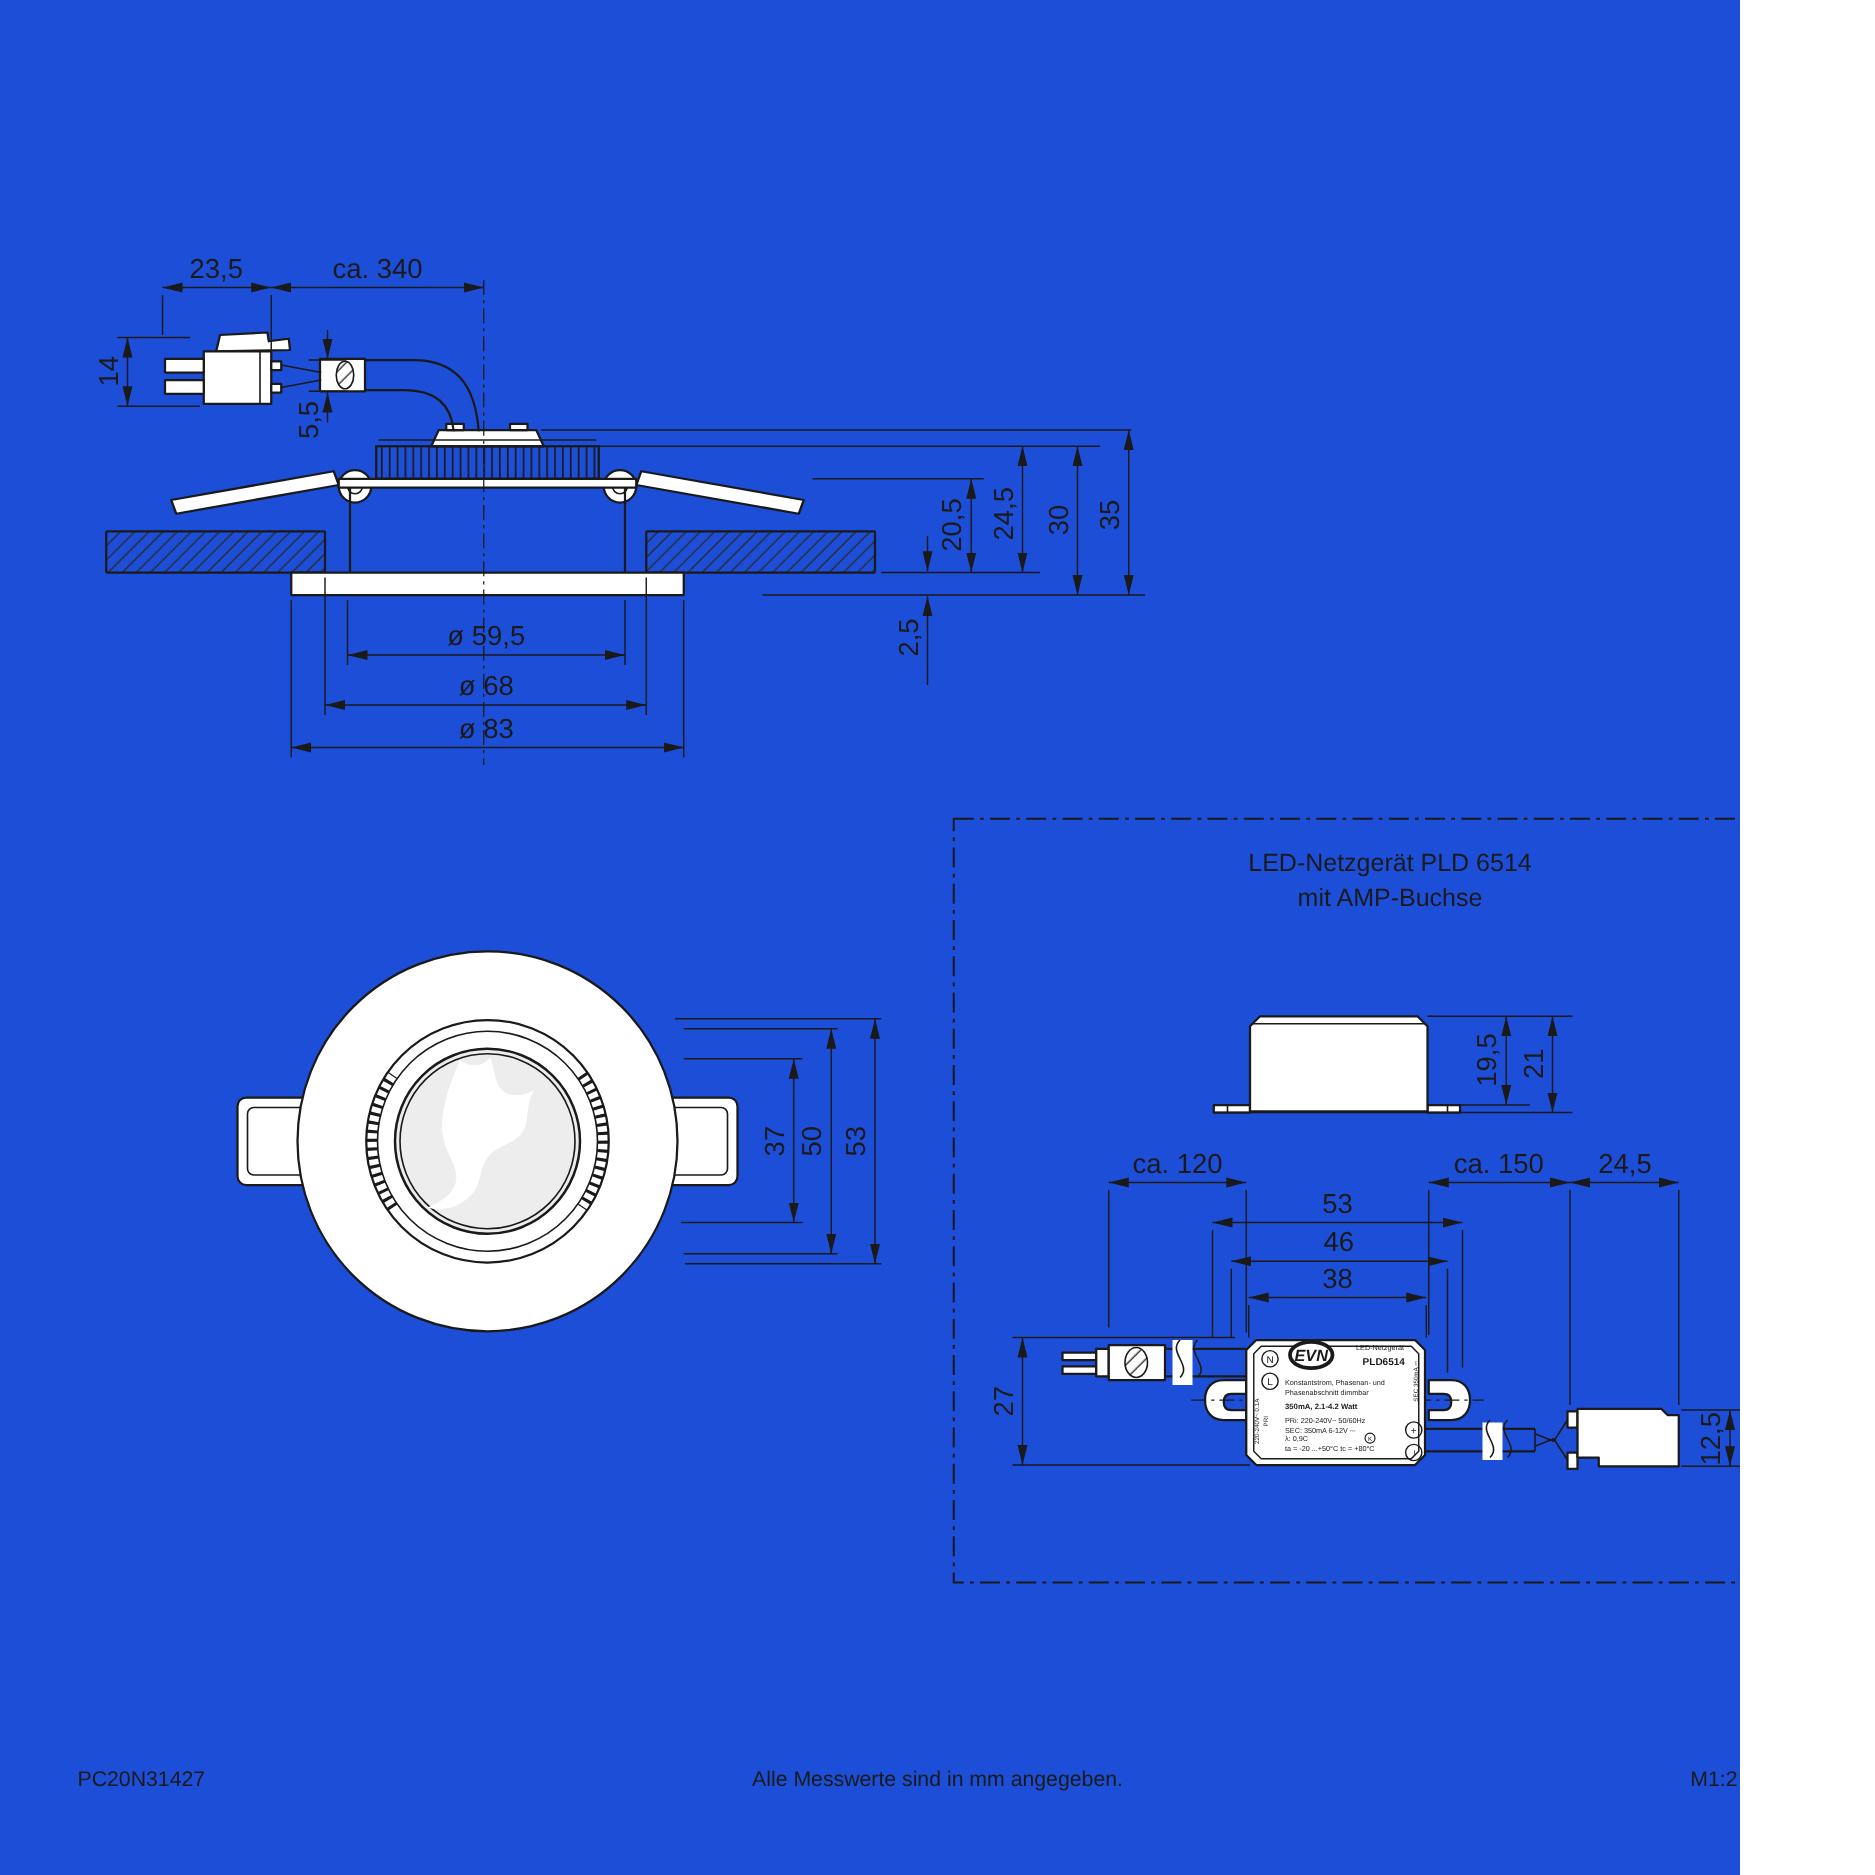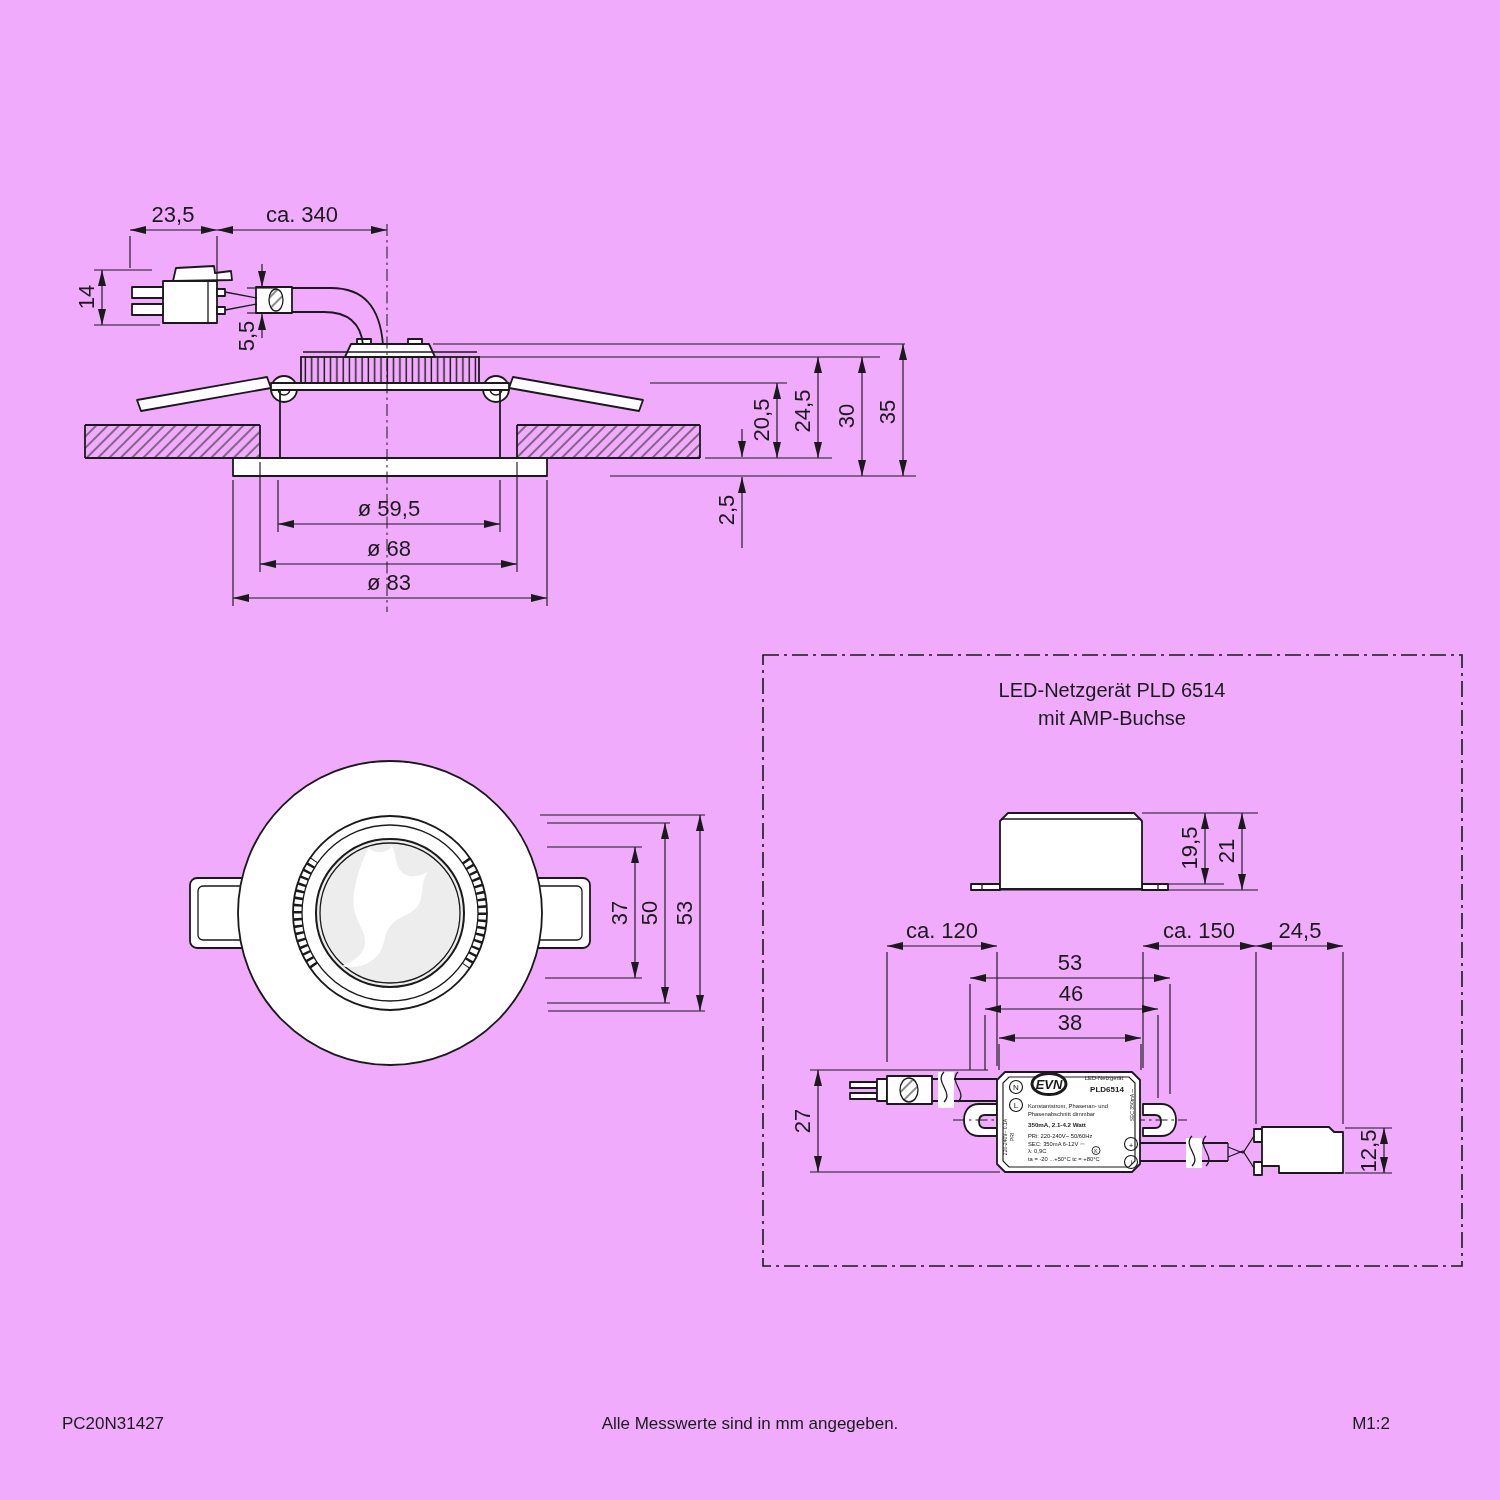--- a/index.html
+++ b/index.html
@@ -1,16 +1,16 @@
 <!DOCTYPE html>
 <html><head>
 <meta charset="utf-8">
 <style>
   html,body{margin:0;padding:0;background:#fff;}
-  .page{width:1500px;height:1500px;position:relative;background:#f0abfc;overflow:hidden;}
+  .page{width:1392px;height:1500px;position:relative;background:#1d4ed8;overflow:hidden;}
   svg text{font-family:"Liberation Sans","DejaVu Sans",sans-serif;fill:#1a1a1a;}
   .d{stroke:#1a1a1a;stroke-width:1.8;fill:none;stroke-linejoin:round;}
   .df{stroke:#1a1a1a;stroke-width:1.8;fill:#fff;stroke-linejoin:round;}
   .d2{stroke:#1a1a1a;stroke-width:1.3;fill:none;}
   .m{stroke:#1a1a1a;stroke-width:1.15;fill:none;}
   .cl{stroke:#1a1a1a;stroke-width:1;fill:none;stroke-dasharray:12 4 2.5 4;}
   .border{stroke:#1a1a1a;stroke-width:1.6;fill:none;stroke-dasharray:16 5 3 5;}
   .dim{font-size:22px;text-anchor:middle;}
   .title{font-size:20px;text-anchor:middle;}
   .foot{font-size:17px;}

